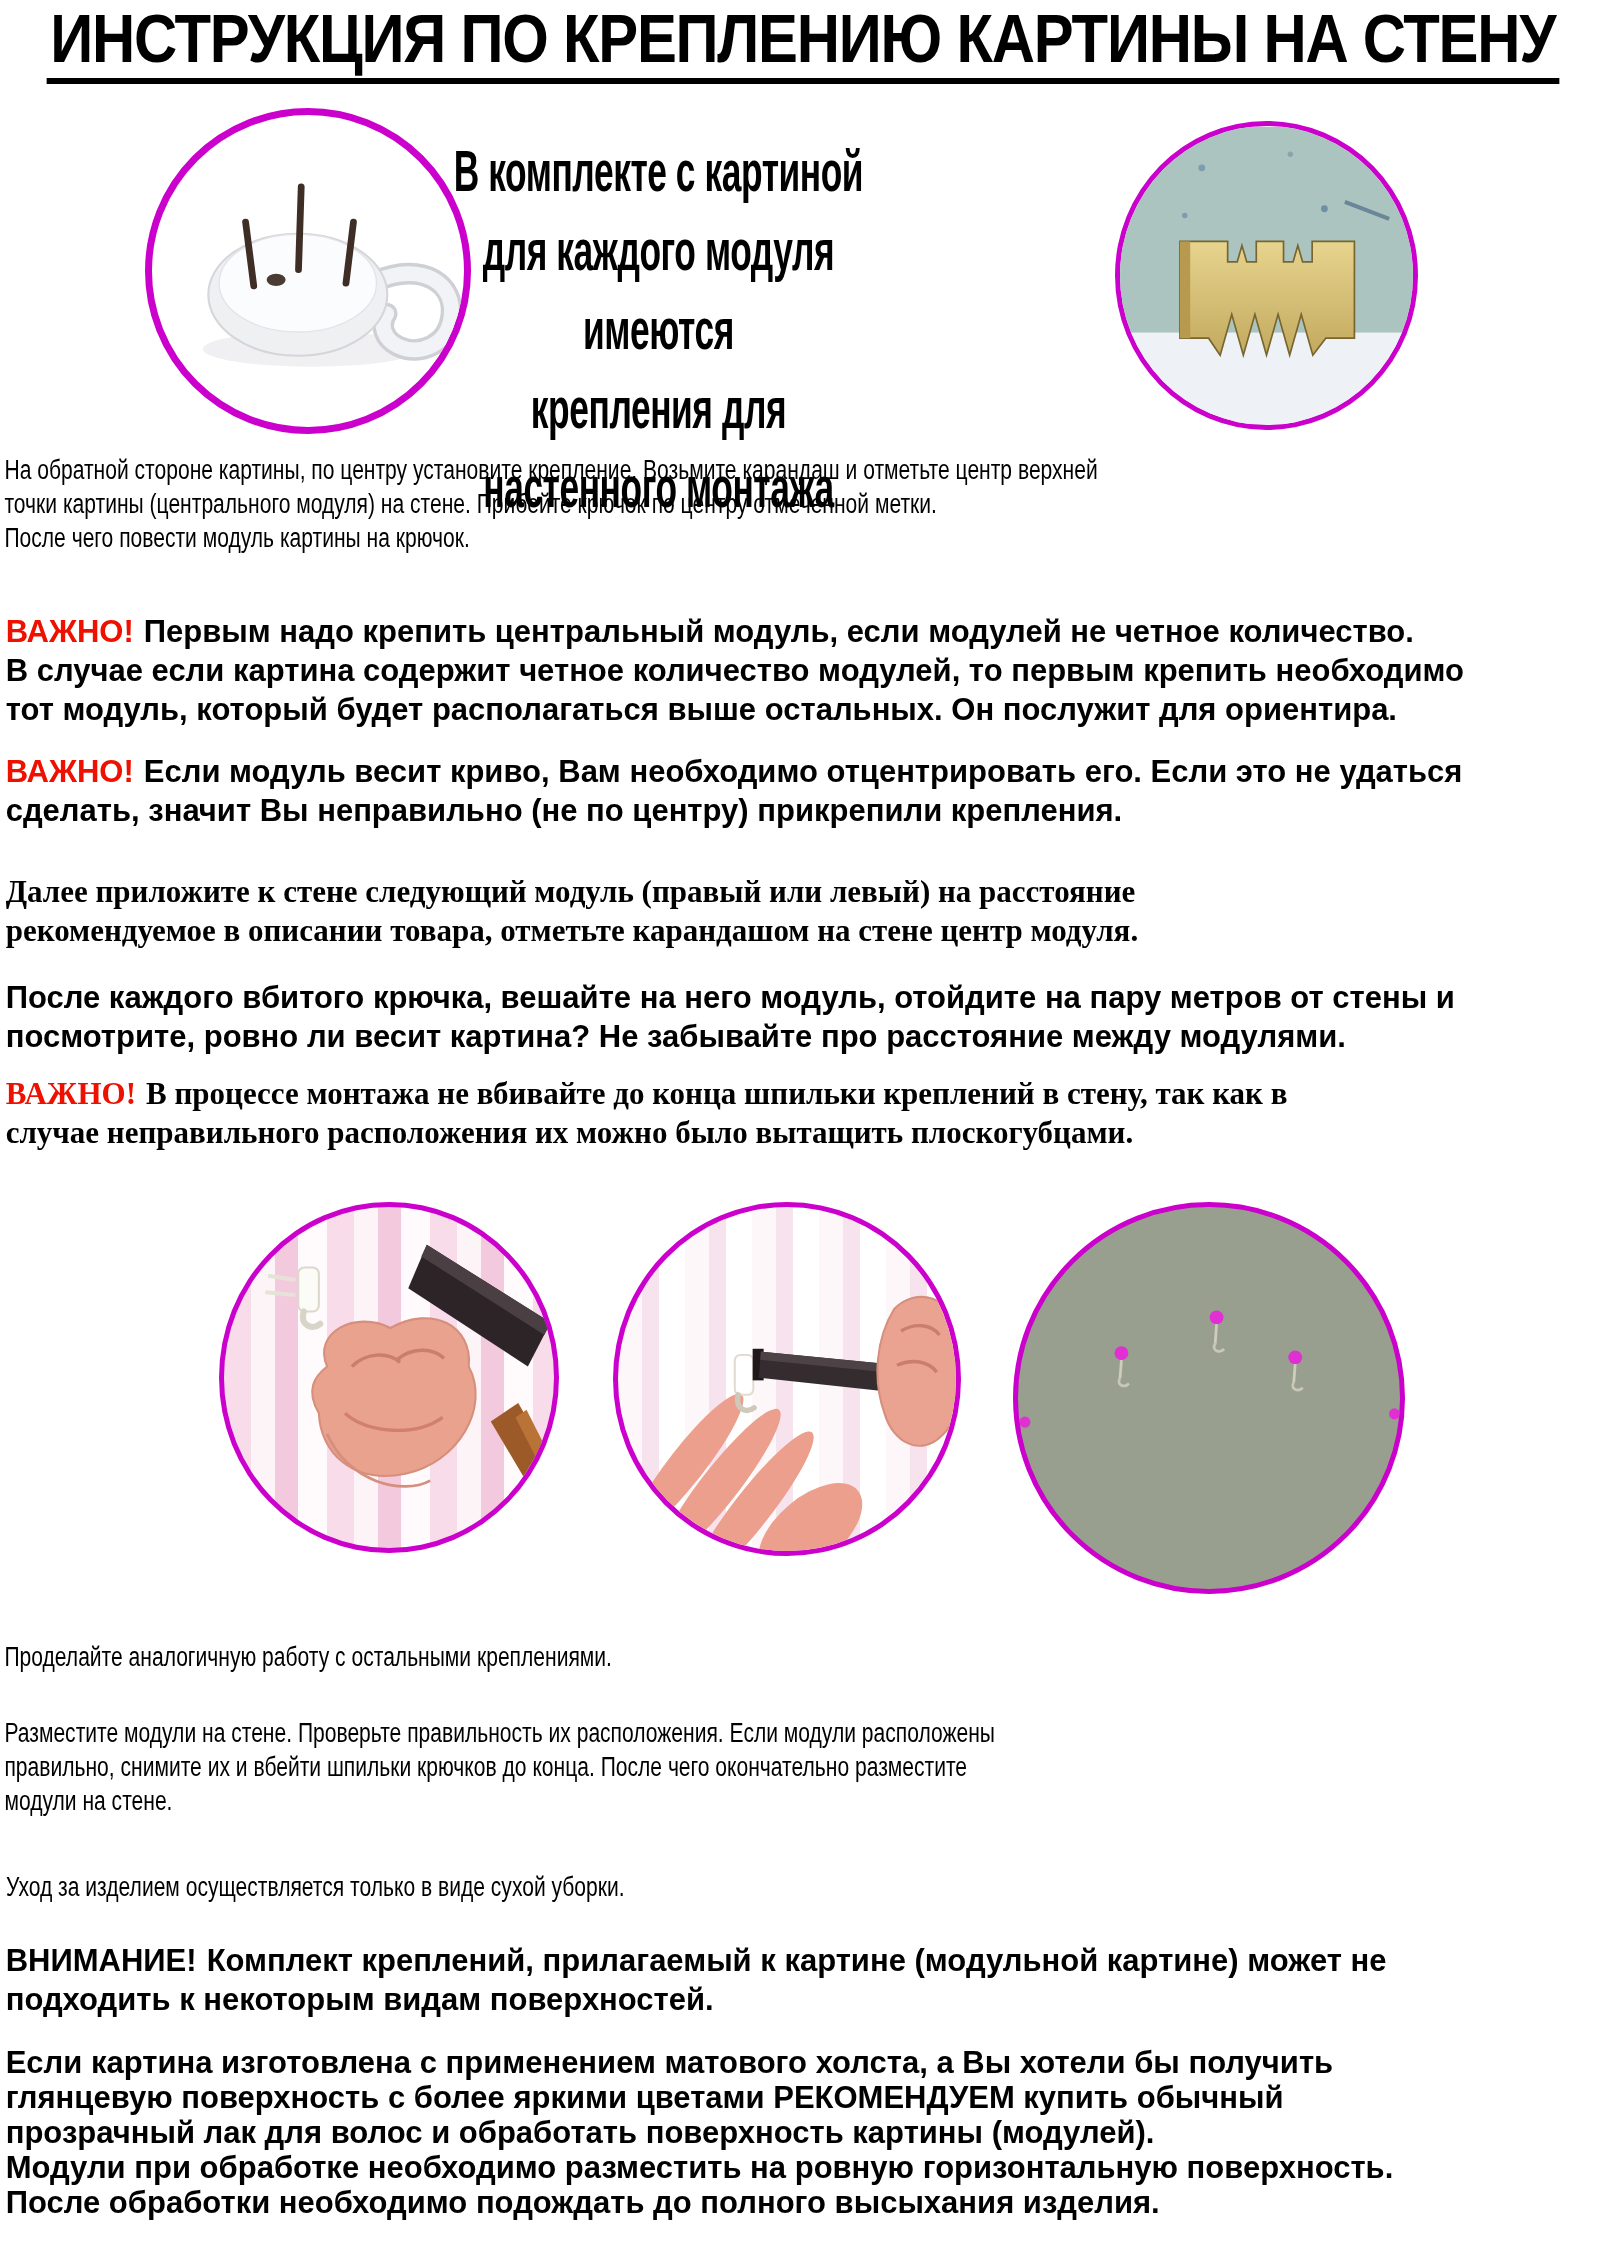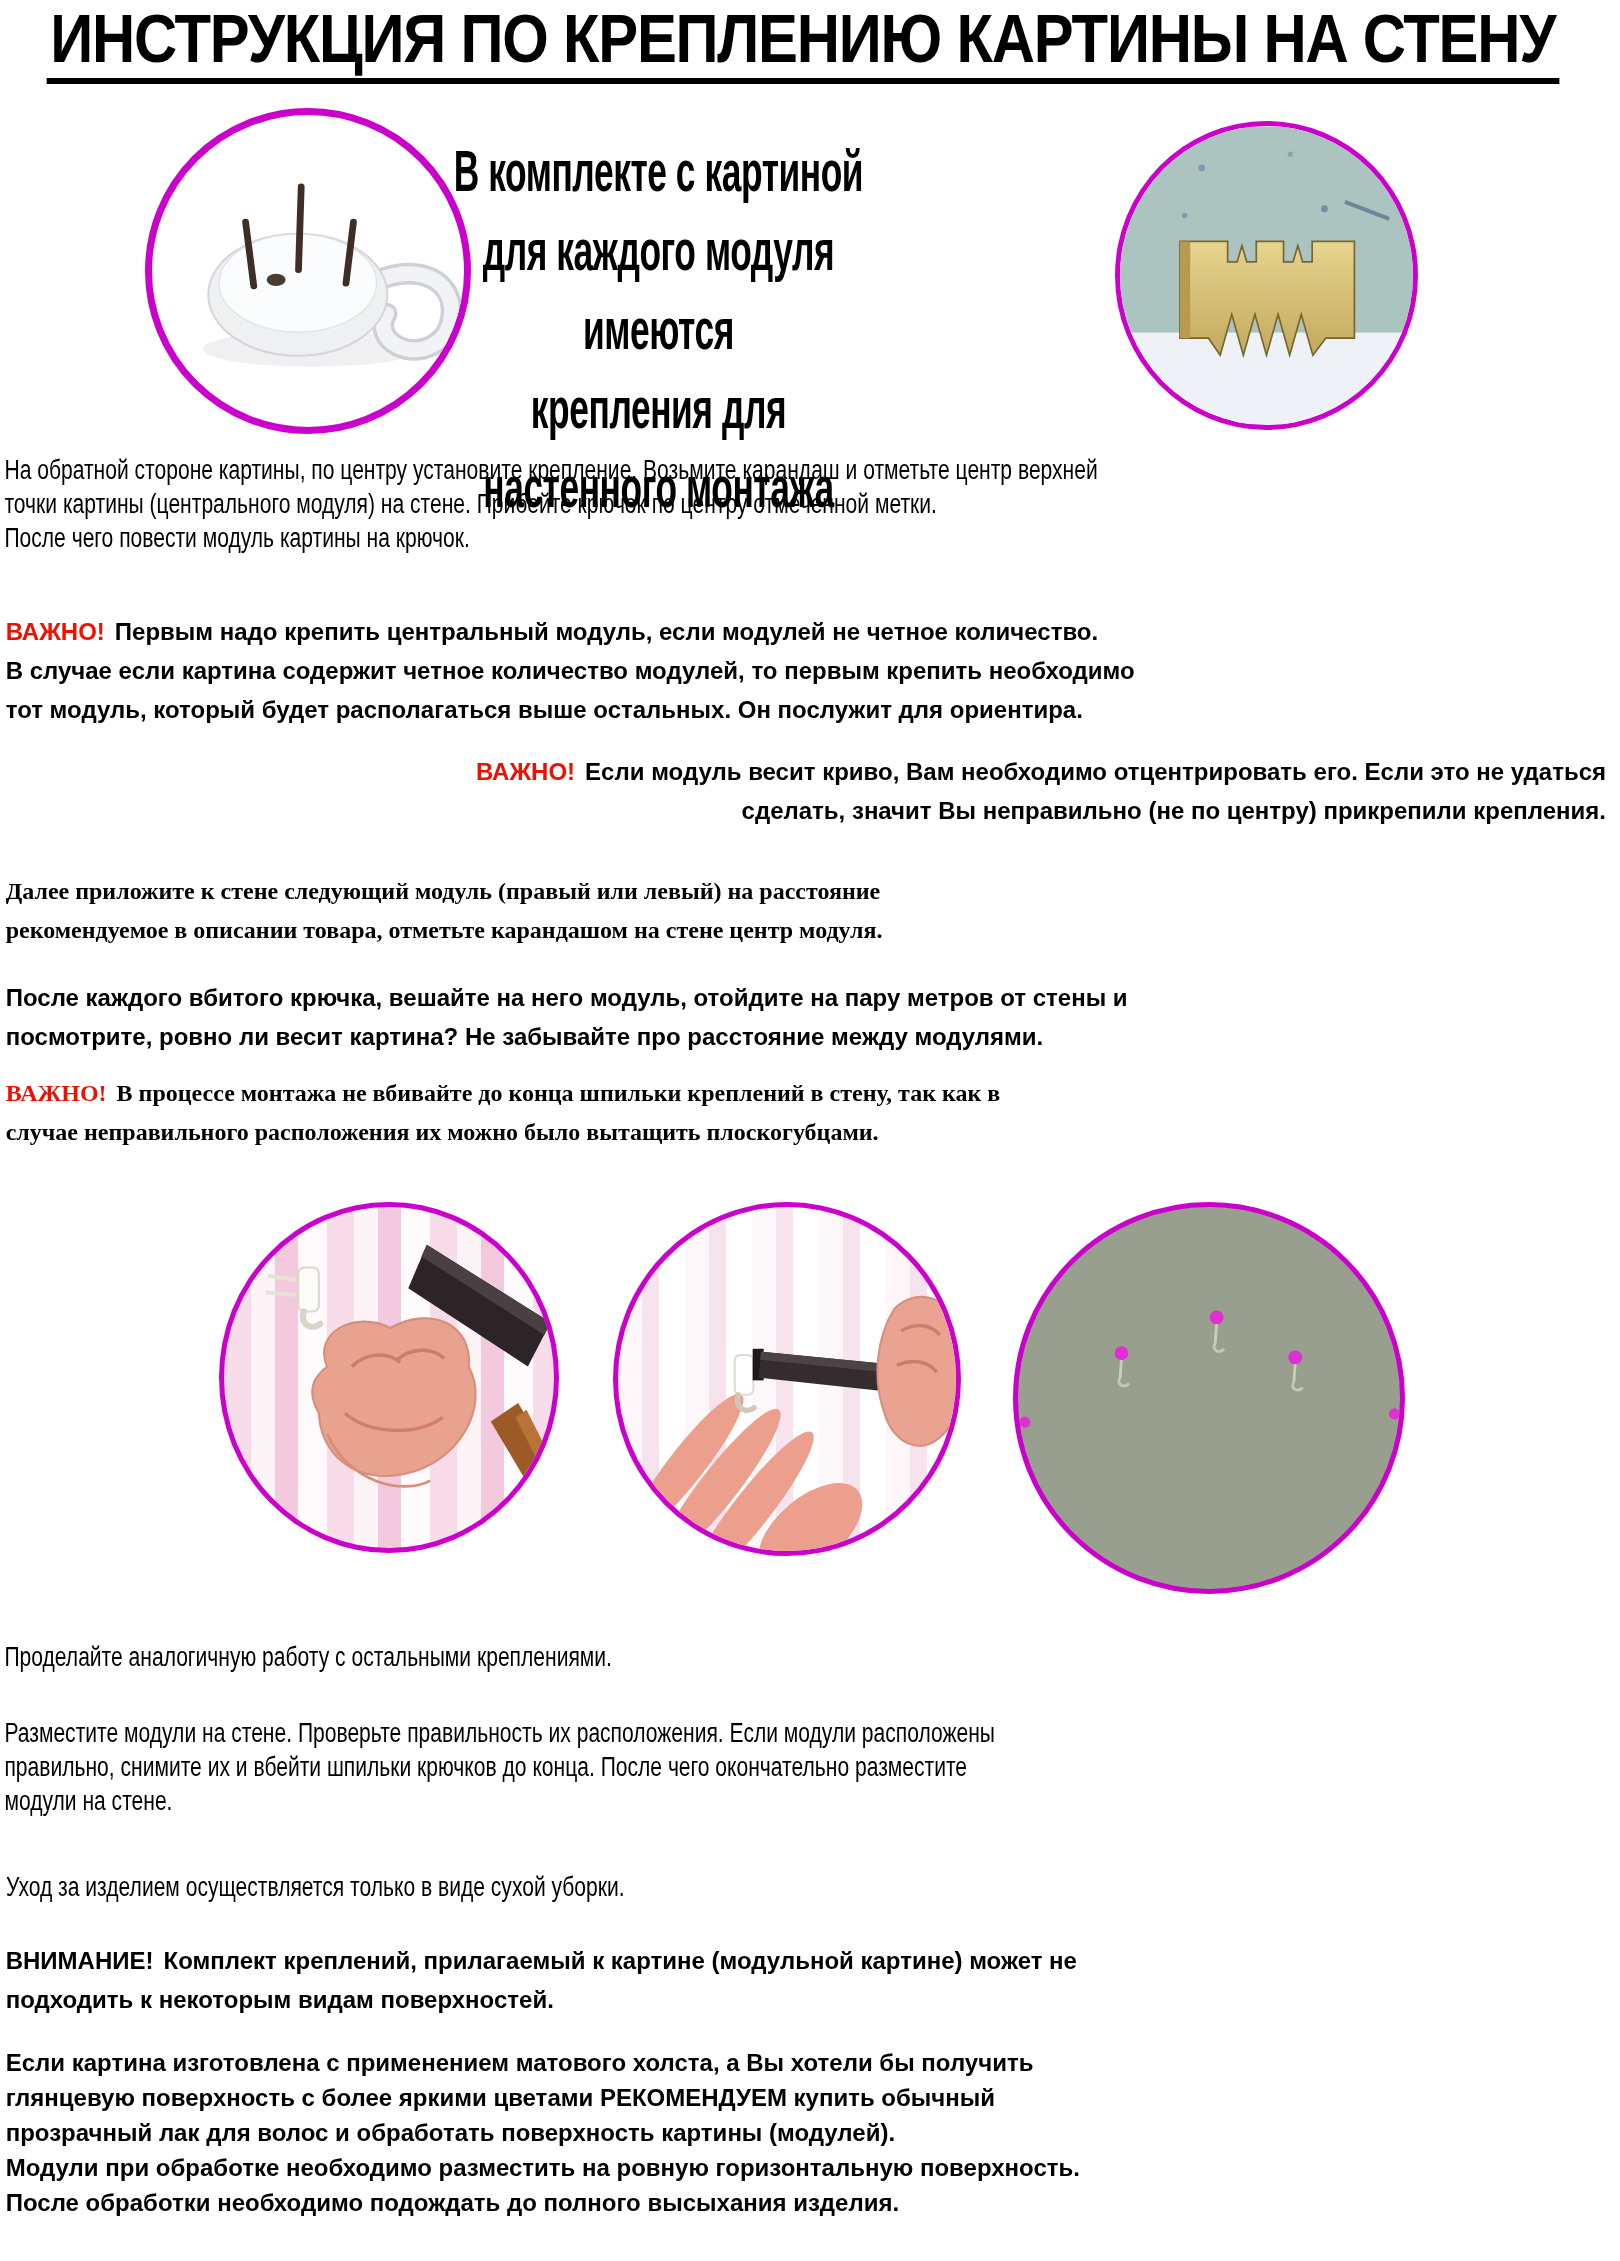--- a/index.html
+++ b/index.html
@@ -31,25 +31,25 @@
   .c-hanger{width:303px;height:309px;border:5.7px solid #cc00cc;margin-left:auto;margin-right:188px;margin-top:12.7px;background:#eef1f5;}
   .kit{
     position:absolute;left:496px;top:132px;width:609px;
     text-align:center;font-weight:700;
     font-size:57px;line-height:79px;letter-spacing:-0.7px;
     white-space:pre-line;
   }
 
   .txt{padding-left:5.7px;white-space:pre-line;}
   .reg{font-size:27px;line-height:34px;font-weight:400;}
-  .bold{font-size:24px;line-height:39px;font-weight:700;}
+  .bold{font-size:31px;line-height:39px;font-weight:700;}
   .red{color:#ee1100;margin-right:10px;}
   .m-intro{margin-top:18.4px;}
   .m-imp1{margin-top:57px;}
-  .m-imp2{margin-top:23.4px;text-align:right;}
+  .m-imp2{margin-top:23.4px;}
   .m-next{margin-top:42px;font-family:Liberation Serif, serif;}
   .m-check{margin-top:28px;}
   .m-imp3{margin-top:18px;font-family:Liberation Serif, serif;}
   .m-repeat{margin-top:42px;}
   .m-place{margin-top:42px;}
   .m-care{margin-top:40px;}
   .m-att{margin-top:25.5px;}
   .m-fin{margin-top:25.5px;}
   .fin{line-height:35px;}
   .care-warning{

